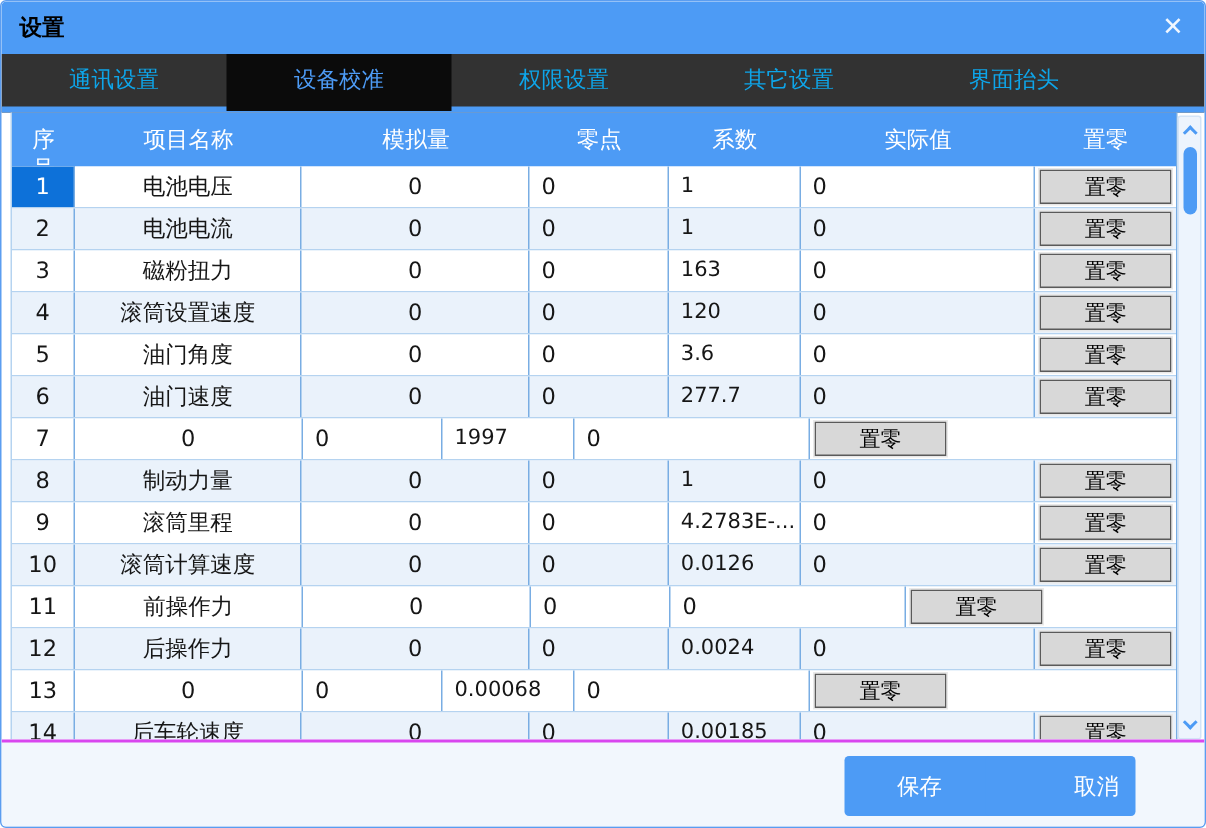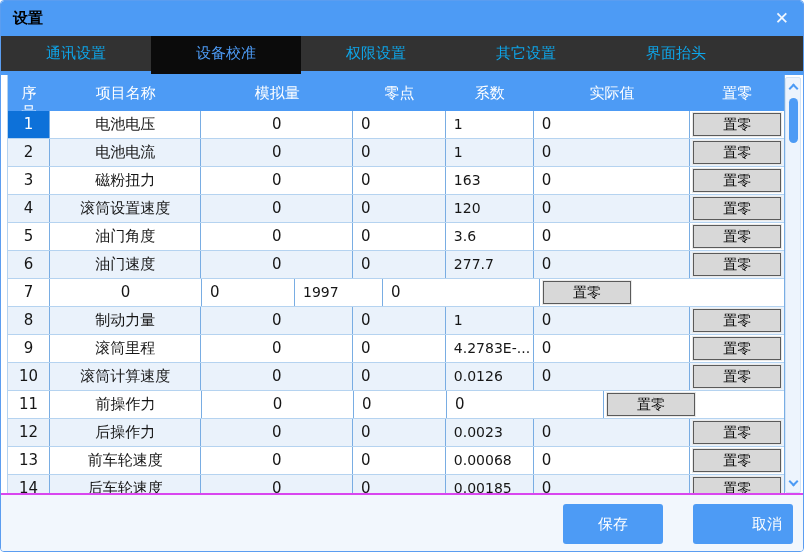--- a/index.html
+++ b/index.html
@@ -62,21 +62,21 @@
   .chev.down{bottom:7px;transform:rotate(225deg);}
   .thumb{position:absolute;left:3px;top:20px;width:9px;height:45px;background:var(--accent);
     border-radius:5px;}
   
   .footer{position:absolute;left:0;top:492px;width:802px;height:58px;background:#f2f7fd;
     border-top:2px solid #d946ef;}
   .btn{position:absolute;top:9px;width:100px;height:40px;background:var(--accent);color:#fff;
     border:none;border-radius:3px;font-size:15px;cursor:pointer;
     font-family:"DejaVu Sans","Liberation Sans",sans-serif;}
   .btn.save{left:562px;}
-  .btn.cancel{left:692px;padding-left:48px;}
+  .btn.cancel{left:656px;padding-left:48px;}
 </style>
 </head>
 <body>
 
 <div class="dialog">
 
   <div class="titlebar">
     <span class="title">设置</span>
     <span class="close">✕</span>
   </div>
@@ -217,29 +217,28 @@
     <div class="td c-actual">0</div>
     <div class="td c-btn">
       <button class="zerobtn">置零</button>
     </div>
   </div>
         <div class="tr alt">
     <div class="td c-seq">12</div>
     <div class="td c-name">后操作力</div>
     <div class="td c-analog">0</div>
     <div class="td c-zero">0</div>
-    <div class="td c-coef">0.0023</div>
+    <div class="td c-coef">0.0024</div>
     <div class="td c-actual">0</div>
     <div class="td c-btn">
       <button class="zerobtn">置零</button>
     </div>
   </div>
         <div class="tr">
     <div class="td c-seq">13</div>
-    <div class="td c-name">前车轮速度</div>
     <div class="td c-analog">0</div>
     <div class="td c-zero">0</div>
     <div class="td c-coef">0.00068</div>
     <div class="td c-actual">0</div>
     <div class="td c-btn">
       <button class="zerobtn">置零</button>
     </div>
   </div>
         <div class="tr alt">
     <div class="td c-seq">14</div>

